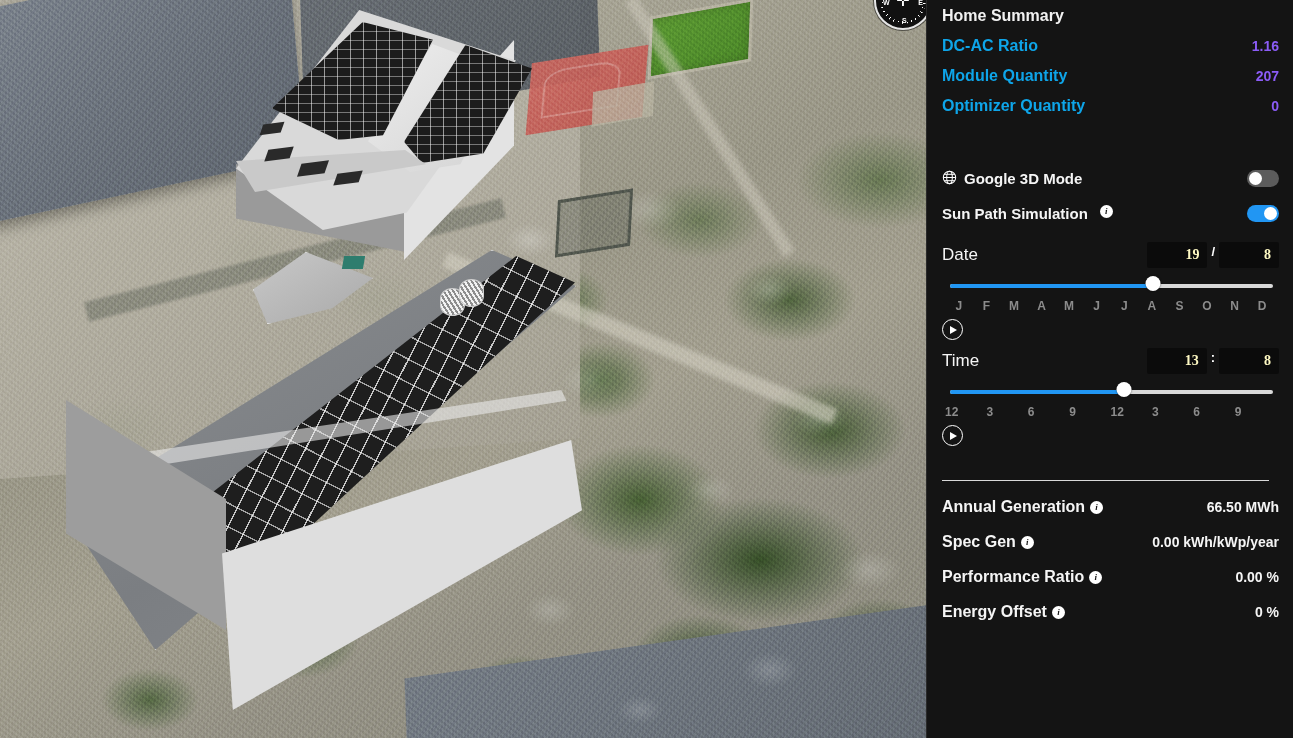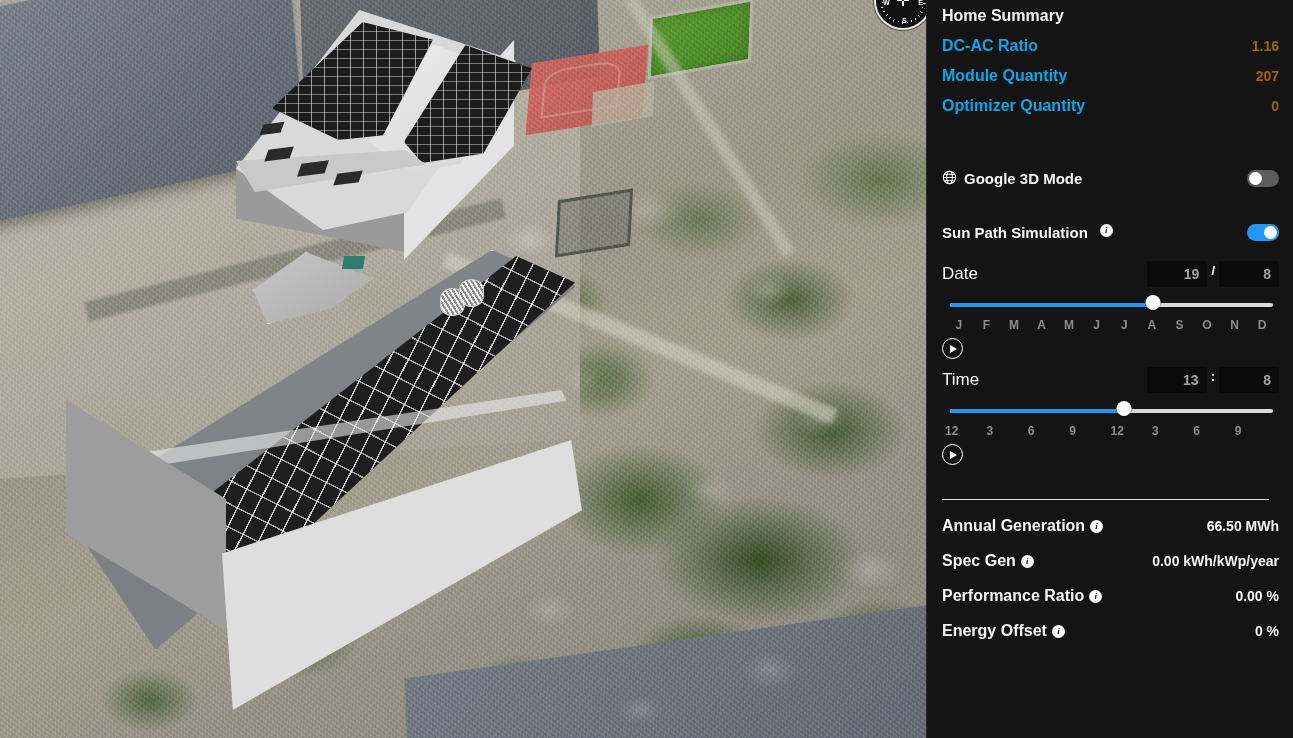--- a/index.html
+++ b/index.html
@@ -255,21 +255,21 @@
 
   .summary-title {
     font-size:16px; font-weight:bold; color:#f2f2f2;
     padding: 7px 0 0 0;
   }
   .kv {
     display:flex; justify-content:space-between; align-items:baseline;
     padding: 12px 0 0 0;
   }
   .kv .k { font-size:16px; font-weight:bold; color:#0ea5e9; }
-  .kv .v { font-size:14px; font-weight:bold; color:#a16207; }
+  .kv .v { font-size:14px; font-weight:bold; color:#8b5cf6; }
 
   .row-toggle {
     display:flex; align-items:center; justify-content:space-between;
     height:30px;
   }
   .row-toggle .left { display:flex; gap:7px; }
   .row-toggle .label { font-size:15px; font-weight:bold; color:#f5f5f5; }
 
   .globe-icon { width:15px; height:15px; display:inline-block; }
 
@@ -294,24 +294,24 @@
   .switch.on .knob { left:17px; }
 
   .field-row {
     display:flex; align-items:center; justify-content:space-between;
     margin-top:14px;
   }
   .field-label { font-size:17px; font-weight:normal; color:#f5f5f5; }
   .numbox-group { display:flex; align-items:center; }
   .numbox {
     width:60px; height:26px; background:#0b0b0b;
-    color:#a3a3a3; font-size:14px; font-weight:bold;
+    color:#fef9c3; font-size:14px; font-weight:bold;
     display:flex; align-items:center; justify-content:flex-end;
     padding-right:8px; border:none; border-radius:2px;
-    font-family:Liberation Sans, sans-serif;
+    font-family:Liberation Serif, serif;
   }
   .sep { color:#fff; font-size:13px; font-weight:bold; padding:0 4px; }
   .sep.slash { transform: translateY(-4px); }
   .sep.colon { transform: translateY(-4px); }
 
   .slider-wrap { margin-top:13px; position:relative; height:10px; }
   .track {
     position:absolute; left:8px; right:6px; top:3px; height:4px;
     background:#d9d9d9; border-radius:2px;
   }
@@ -439,21 +439,21 @@
               <line x1="2.4" y1="11.4" x2="13.6" y2="11.4"></line>
             </svg>
           </span>
           <span class="label">Google 3D Mode</span>
         </div>
         <div class="switch">
           <div class="knob"></div>
         </div>
       </div>
 
-      <div class="row-toggle" style="margin-top:24px">
+      <div class="row-toggle" style="margin-top:5px">
         <div class="left">
           <span class="label">Sun Path Simulation</span>
           <span class="info-icon">i</span>
         </div>
         <div class="switch on">
           <div class="knob"></div>
         </div>
       </div>
 
       <div class="field-row">

